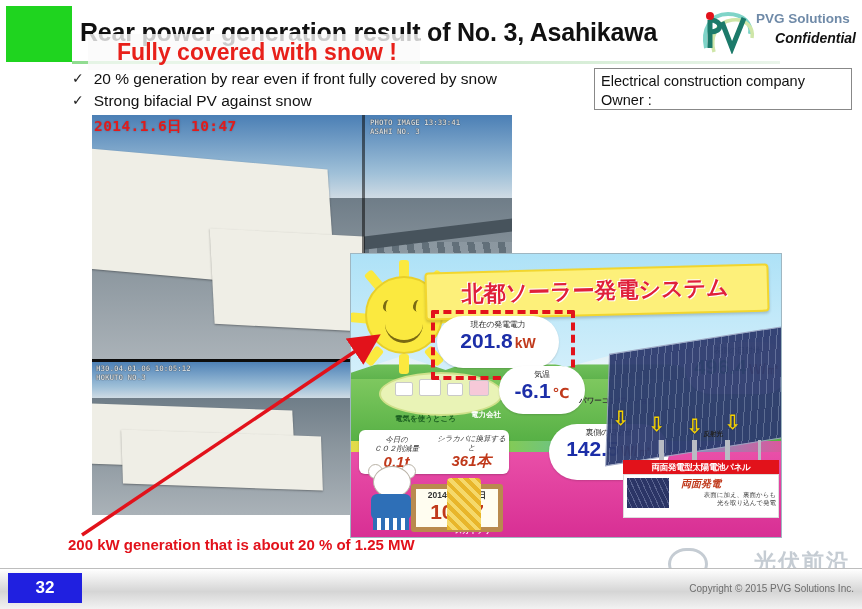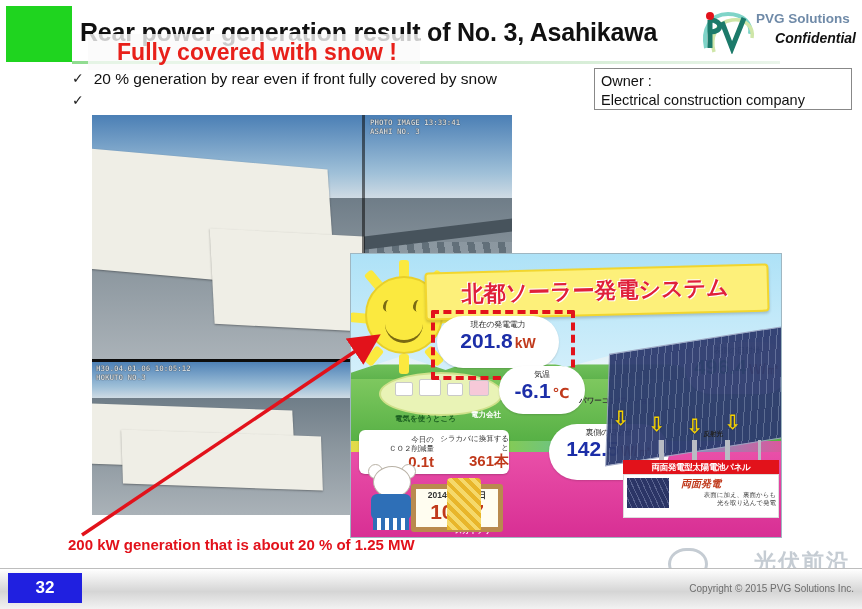--- a/index.html
+++ b/index.html
@@ -127,21 +127,21 @@
   .cl-front{left:334px;top:88px;width:104px;height:52px;}
   .cl-temp{left:148px;top:112px;width:86px;height:48px;}
   .cl-back{left:198px;top:170px;width:120px;height:56px;}
 
   .dash-box{position:absolute;left:80px;top:56px;width:136px;height:62px;
             border:4px dashed #e2121b;border-radius:2px;}
 
   .co2-box{position:absolute;left:8px;top:176px;width:150px;height:44px;
      background:#fff;border-radius:6px;box-shadow:0 1px 2px rgba(0,0,0,.2);
      display:flex;align-items:center;}
-  .co2-col{flex:1;text-align:right;}
+  .co2-col{flex:1;text-align:center;font-style:italic;}
   .co2-lbl{font-size:7.5px;color:#333;line-height:9px;}
   .co2-val{font-size:15px;font-weight:bold;color:#c0391b;}
 
   .datebox{position:absolute;left:60px;top:230px;width:92px;height:48px;
      background:#fffdf0;border:5px solid #b98a4e;border-radius:3px;
      text-align:center;box-sizing:border-box;}
   .date-d{font-size:8.5px;color:#333;line-height:12px;font-weight:bold;}
   .date-t{font-size:21px;font-weight:bold;color:#c0391b;line-height:22px;}
 
   .pvarray{position:absolute;right:-4px;top:86px;width:176px;height:110px;
@@ -234,26 +234,27 @@
 
   <div class="hdr-rule"></div>
 
   <div class="bullets">
     <div class="bullet">
       <span class="chk">✓</span>
       <span>20 % generation by rear even if front fully covered by snow</span>
     </div>
     <div class="bullet">
       <span class="chk">✓</span>
+      <span>Strong bifacial PV against snow</span>
     </div>
   </div>
 
   <div class="owner-box">
+    <div>Electrical construction company</div>
     <div>Owner :</div>
-    <div>Electrical construction company</div>
   </div>
 
   <div class="photo">
 
     <div class="q q1">
       <div class="sky"></div>
       <div class="roof"></div>
       <div class="snowpanel sp1"></div>
       <div class="snowpanel sp2"></div>
     </div>
@@ -273,20 +274,21 @@
       <div class="snowpanel sp4"></div>
     </div>
 
     <div class="q q4">
       <div class="roof" style="height:100%"></div>
     </div>
 
     <div class="divider-h"></div>
     <div class="divider-v"></div>
 
+    <div class="ts ts-main">2014.1.6日  10:47</div>
 
     <div class="ts ts-q2">
       <div class="ts-small"><span>PHOTO IMAGE</span>
         <span>13:33:41</span></div>
       <div class="ts-small">ASAHI NO. 3</div>
     </div>
 
     <div class="ts ts-q3">
       <div class="ts-small"><span>H30.04.01.06</span>
         <span>10:05:12</span></div>

